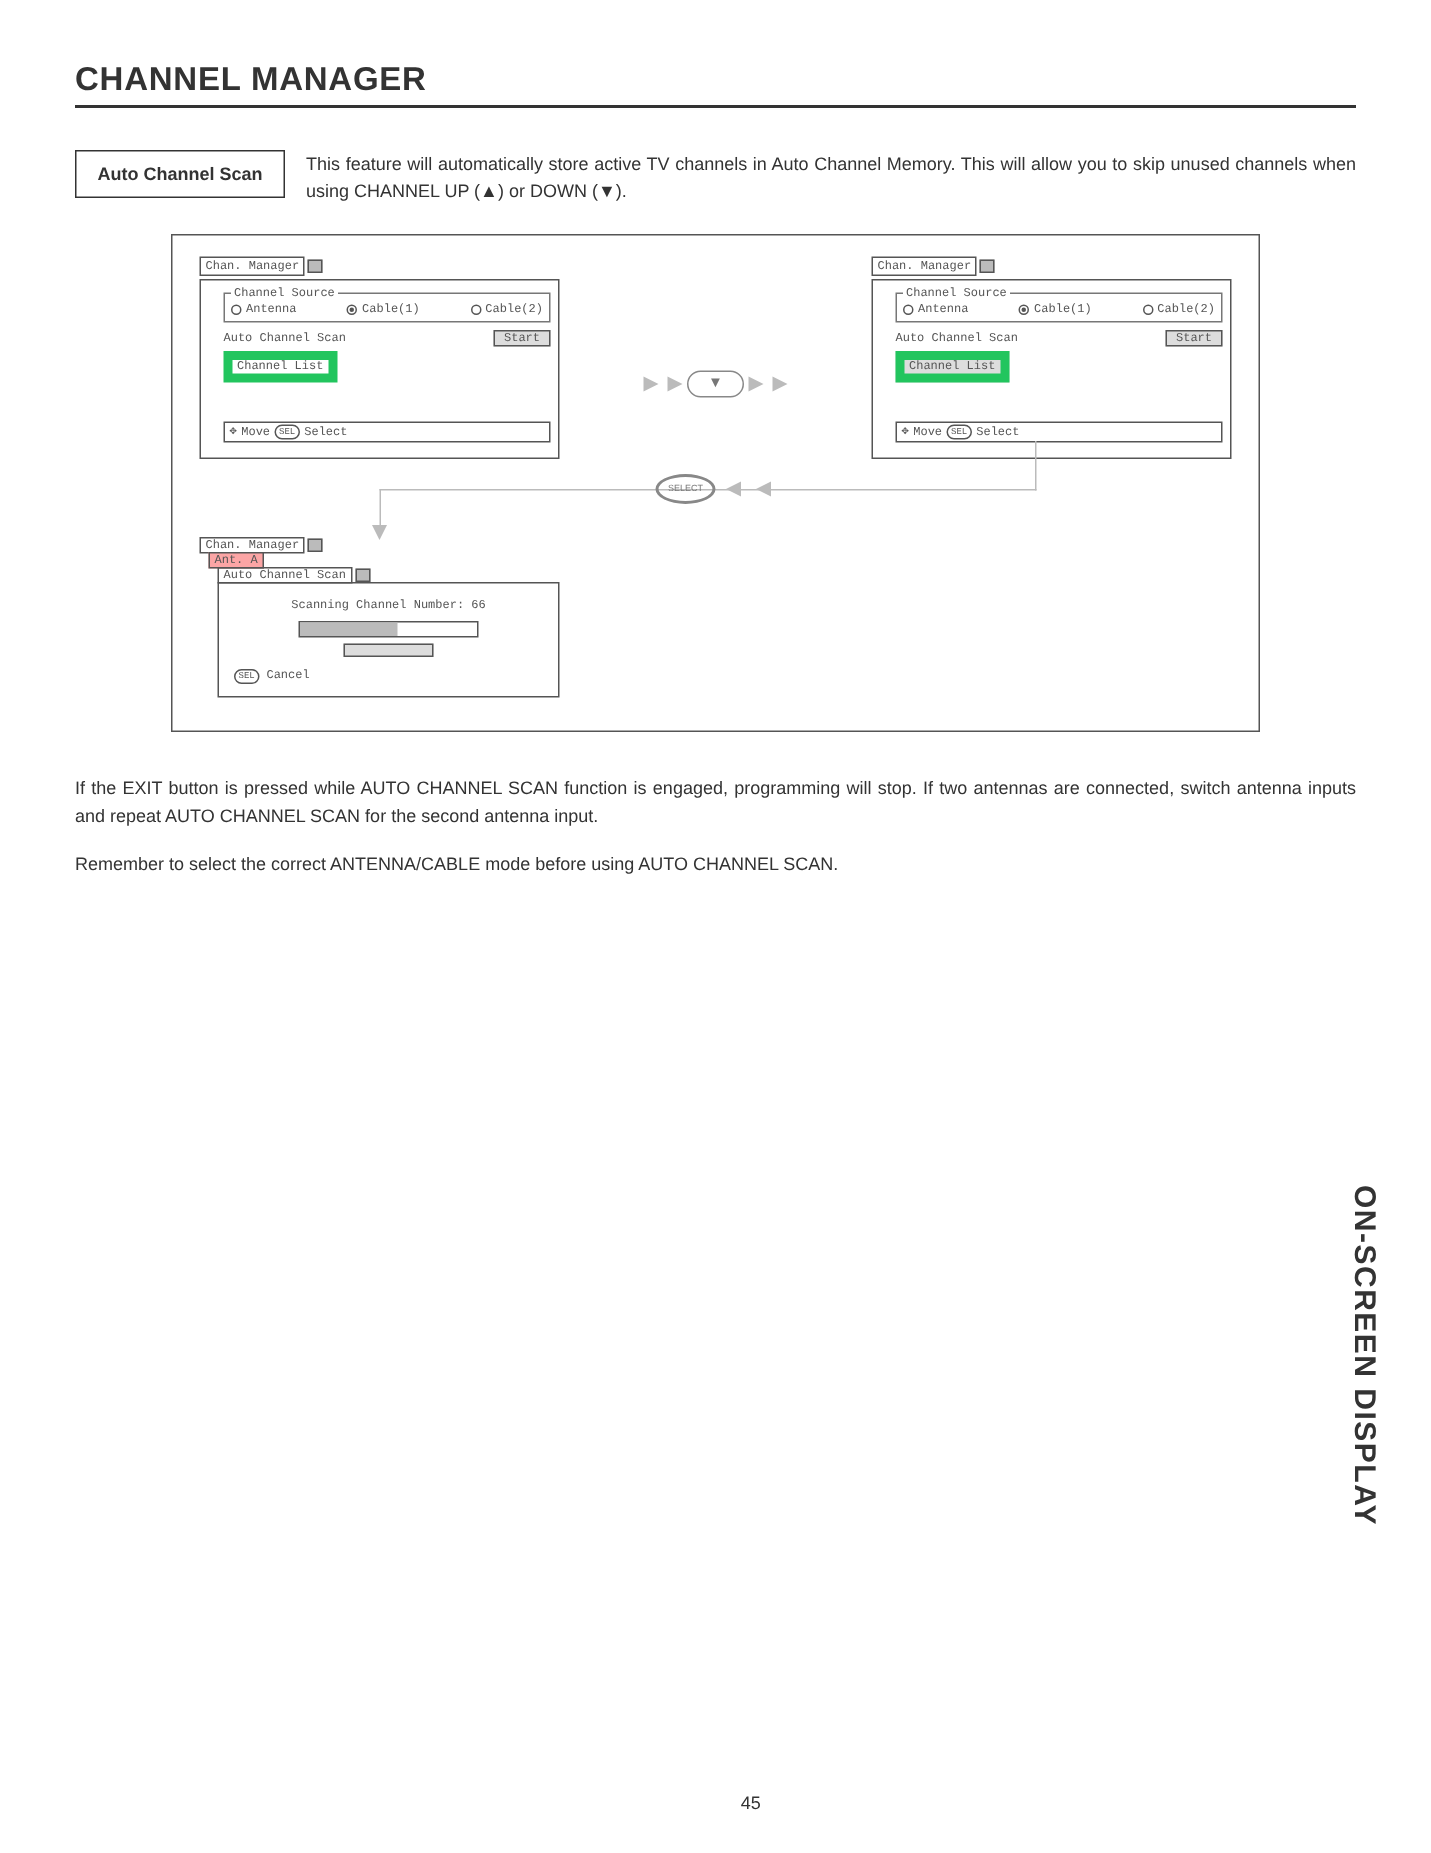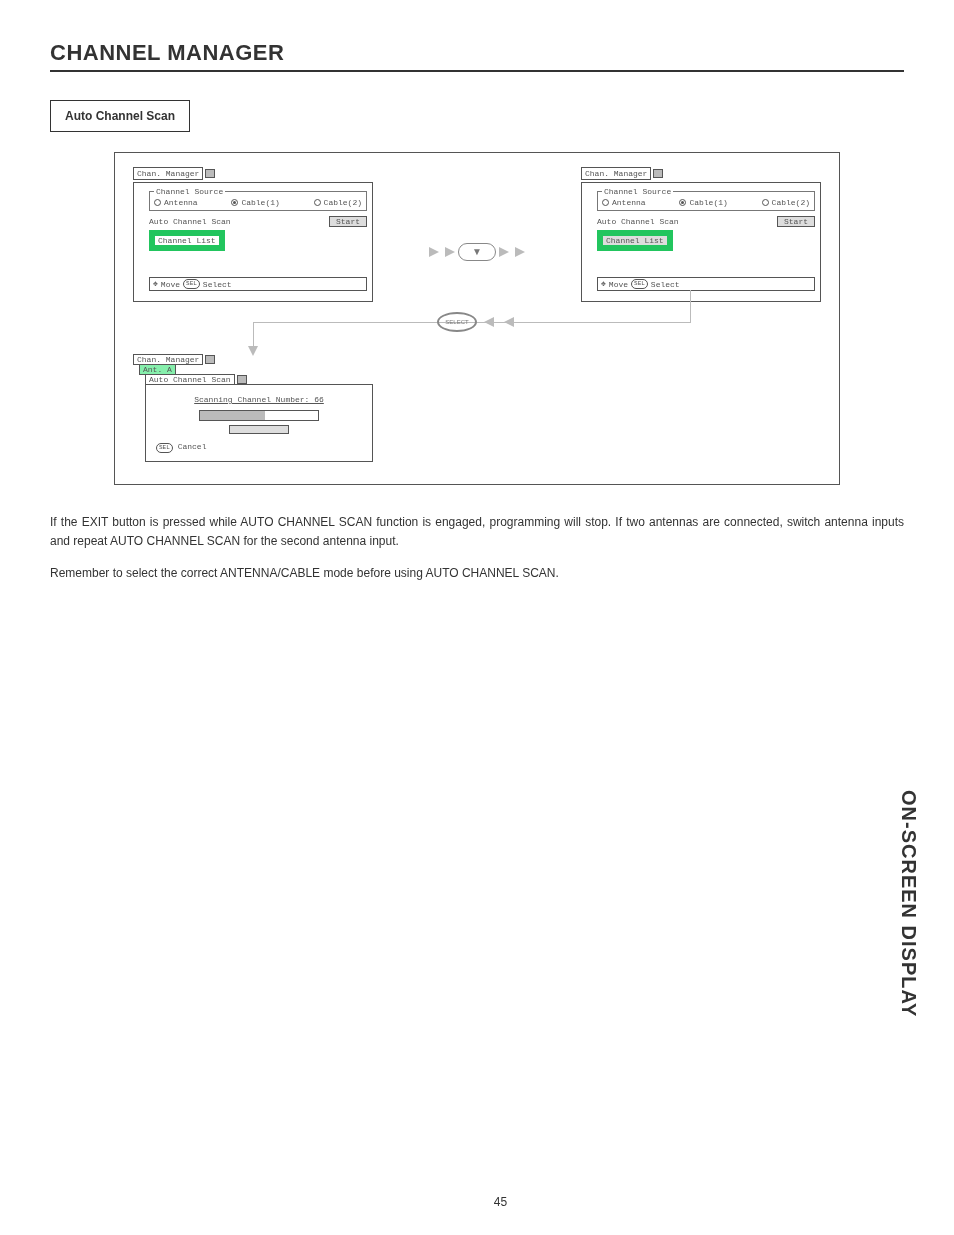--- a/index.html
+++ b/index.html
@@ -260,21 +260,21 @@
     width: 55%;
     height: 100%;
   }
   .prog-small {
     border: 1px solid #555;
     width: 60px;
     height: 9px;
     margin: 0 auto 8px auto;
     background: #ddd;
   }
-  .scan-msg { text-align: center; text-decoration: underline; }
+  .scan-msg { text-align: center; }
 
   .body-text {
     font-size: 12px;
     line-height: 1.55;
     text-align: justify;
     margin-bottom: 14px;
   }
   .side-label {
     position: absolute;
     right: 34px;
@@ -293,20 +293,21 @@
     padding-left: 47px;
   }
 </style>
 </head>
 <body>
 
 <div class="page-title">CHANNEL MANAGER</div>
 
 <div class="intro-row">
   <div class="box-label">Auto Channel Scan</div>
+  <div class="intro-text">This feature will automatically store active TV channels in Auto Channel Memory.  This will allow you to skip unused channels when using CHANNEL UP (▲) or DOWN (▼).</div>
 </div>
 
 <div class="diagram">
   <div class="row-top">
 
     <div class="osd">
       <div class="title-bar">
         <span class="lbl">Chan. Manager</span>
         <span class="blk"></span>
       </div>
@@ -402,21 +403,21 @@
     </div>
   </div>
 
   <div class="row-bottom">
     <div class="osd-scan">
       <div class="stack-tab">
           <span class="t">Chan. Manager</span>
           <span class="blk"></span>
         </div>
       <div class="stack-tab stack-lv2">
-          <span class="t" style="background:#86efac">Ant. A</span>
+          <span class="t" style="background:#fca5a5">Ant. A</span>
         </div>
       <div class="stack-tab stack-lv3">
           <span class="t">Auto Channel Scan</span>
           <span class="blk"></span>
         </div>
       <div class="scan-body">
         <div class="scan-msg">Scanning Channel Number: 66</div>
         <div class="prog-bar">
             <div class="fill"></div>
           </div>

